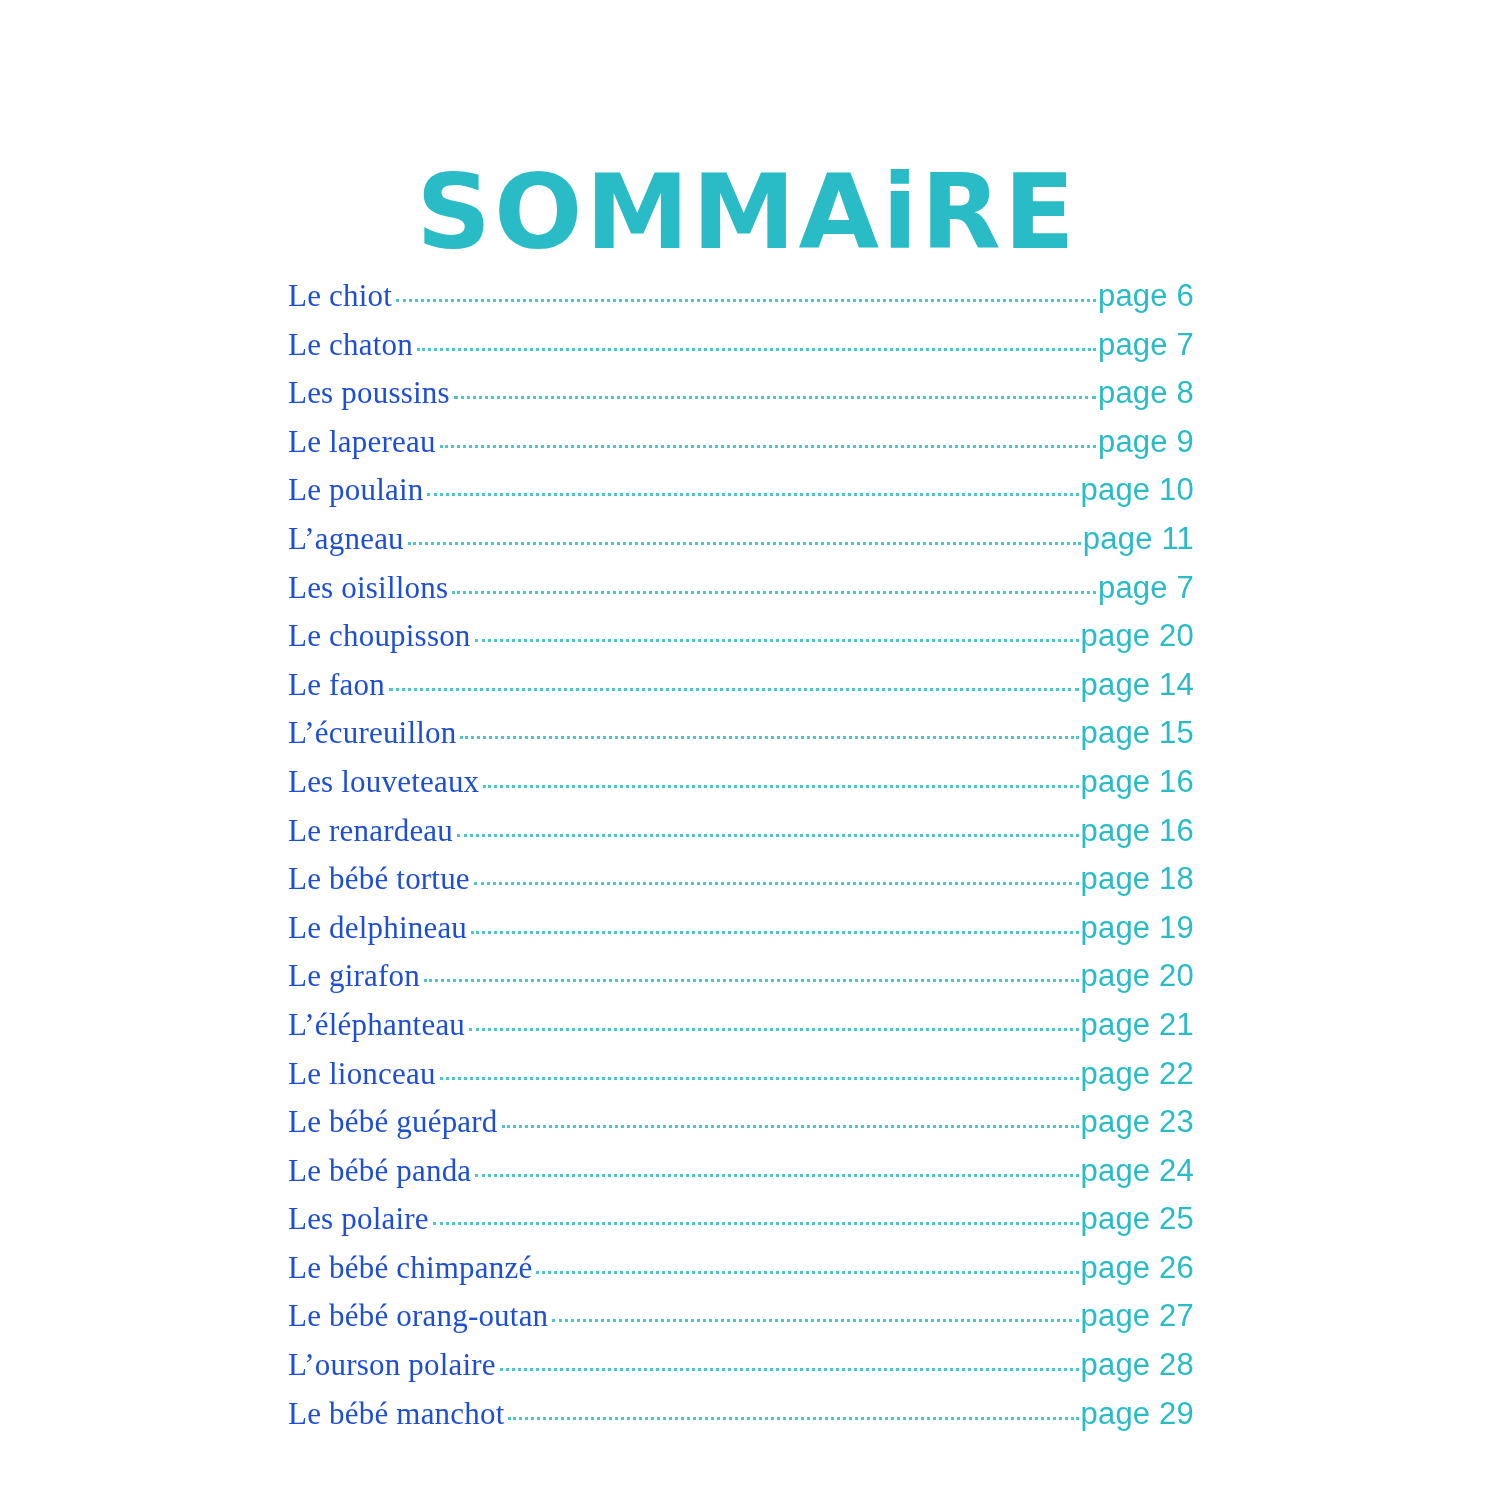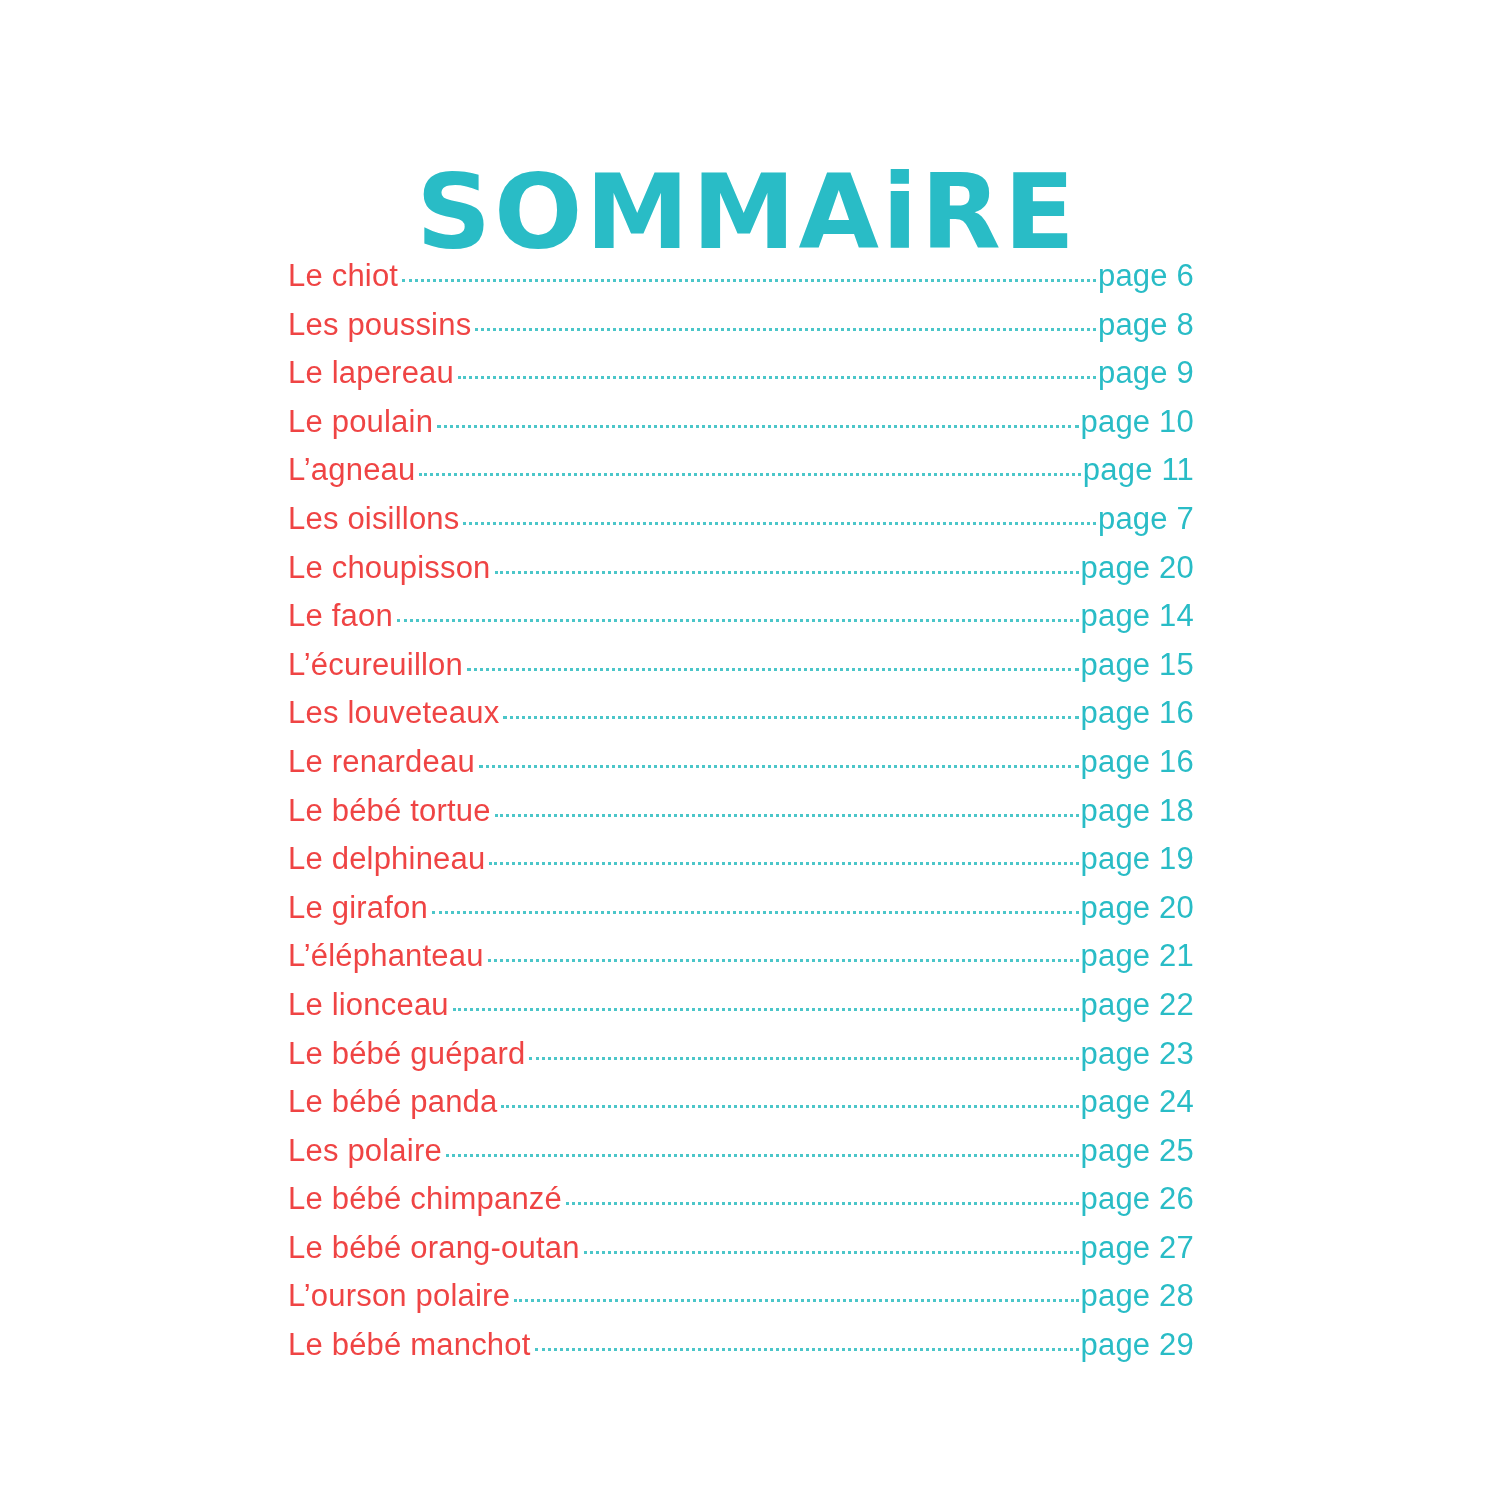--- a/index.html
+++ b/index.html
@@ -47,59 +47,65 @@
 
   .toc-row {
     display: flex;
     align-items: baseline;
     height: 48.6px;
     width: 100%;
   }
 
   .toc-label {
     font-size: 31px;
-    color: #ef4444;
+    color: #1d4ed8;
     white-space: nowrap;
-    font-family: Liberation Sans, sans-serif;
+    font-family: Liberation Serif, serif;
     letter-spacing: 0.2px;
   }
 
   .toc-dots {
     flex: 1 1 auto;
     margin: 0 2px 0 4px;
     position: relative;
     top: -4px;
     height: 1px;
     border-bottom: 3px dotted #4bc6c9;
     min-width: 10px;
   }
 
   .toc-page {
     font-size: 31px;
     color: #29bcc6;
     white-space: nowrap;
     text-align: right;
     font-family: "Liberation Sans", sans-serif;
     letter-spacing: 0.2px;
+    margin-top: 20px;
   }
 </style>
 </head>
 <body>
 
 <div class="page">
 
   <h1 class="title">SOMMAiRE</h1>
 
   <div class="toc">
       <div class="toc-row">
         <span class="toc-label">Le chiot</span>
         <span class="toc-dots"></span>
         <span class="toc-page">page 6</span>
       </div>
       <div class="toc-row">
+        <span class="toc-label">Le chaton</span>
+        <span class="toc-dots"></span>
+        <span class="toc-page">page 7</span>
+      </div>
+      <div class="toc-row">
         <span class="toc-label">Les poussins</span>
         <span class="toc-dots"></span>
         <span class="toc-page">page 8</span>
       </div>
       <div class="toc-row">
         <span class="toc-label">Le lapereau</span>
         <span class="toc-dots"></span>
         <span class="toc-page">page 9</span>
       </div>
       <div class="toc-row">

